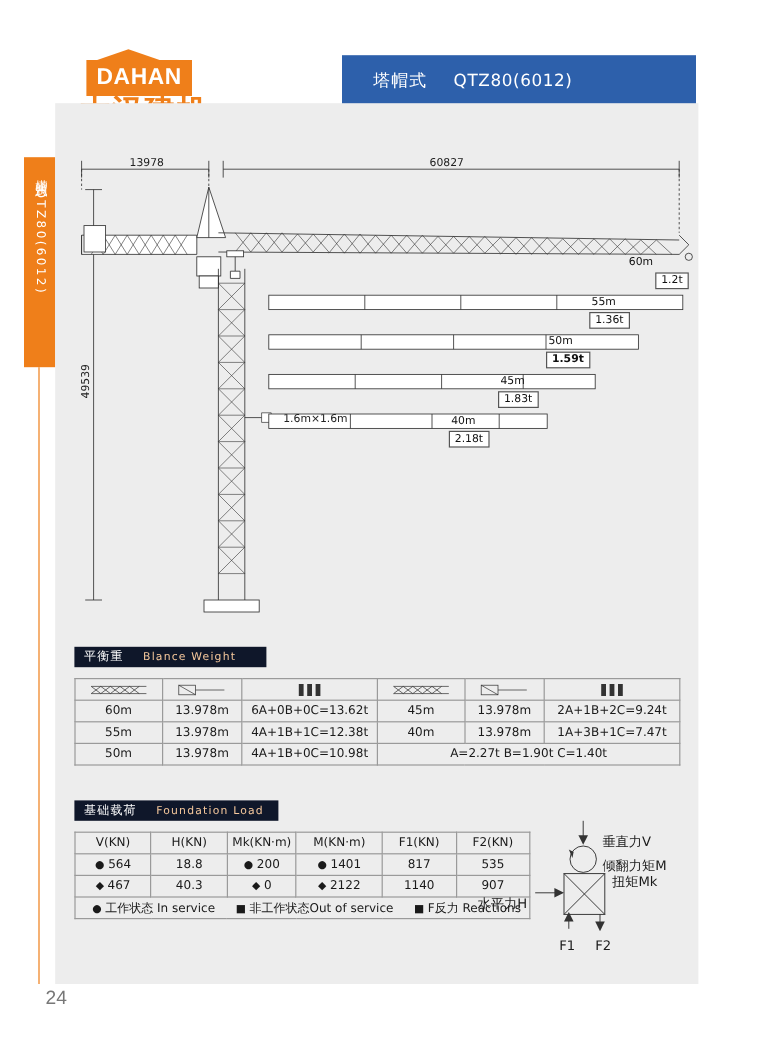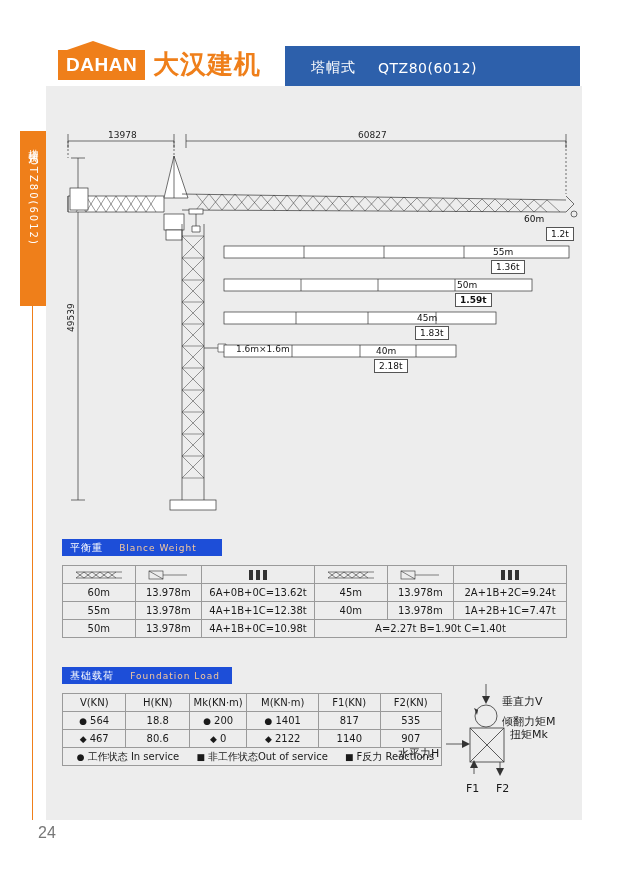--- a/index.html
+++ b/index.html
@@ -18,21 +18,21 @@
 
   
   .header {
     position: absolute;
     left: 0; top: 20px;
     width: 640px; height: 56px;
   }
   .logo-block {
     position: absolute;
     left: 58px; top: 30px;
-    display: flex; align-items: center;
+    display: flex; align-items: center; flex-direction: column;
   }
   .logo-orange {
     background: #ef7f1a;
     color: #fff;
     font-weight: bold;
     font-size: 19px;
     letter-spacing: 0.5px;
     padding: 5px 8px 6px 8px;
     position: relative;
     font-family: "Liberation Sans", sans-serif;
@@ -107,21 +107,21 @@
     position: absolute;
     left: 46px; top: 96px;
     width: 536px; height: 440px;
   }
   .drawing svg { display: block; }
 
   
   .sec-bar {
     position: absolute;
     height: 17px;
-    background: #1d4ed8;
+    background: #0f172a;
     color: #fff;
     font-size: 10px;
     line-height: 17px;
     padding-left: 8px;
     letter-spacing: 1px;
     font-family: "DejaVu Sans", sans-serif;
     white-space: nowrap;
   }
   .sec-bar .en { color: #f6c89c; margin-left: 12px; font-size: 9px; }
 
@@ -522,21 +522,21 @@
       <td>45m</td>
       <td>13.978m</td>
       <td>2A+1B+2C=9.24t</td>
     </tr>
     <tr>
       <td>55m</td>
       <td>13.978m</td>
       <td>4A+1B+1C=12.38t</td>
       <td>40m</td>
       <td>13.978m</td>
-      <td>1A+2B+1C=7.47t</td>
+      <td>1A+3B+1C=7.47t</td>
     </tr>
     <tr>
       <td>50m</td>
       <td>13.978m</td>
       <td>4A+1B+0C=10.98t</td>
       <td colspan="3">A=2.27t B=1.90t C=1.40t</td>
     </tr>
   </tbody>
     </table>
 
@@ -558,21 +558,21 @@
     <tr>
       <td><span class="bullet">●</span><span>564</span></td>
       <td>18.8</td>
       <td><span class="bullet">●</span><span>200</span></td>
       <td><span class="bullet">●</span><span>1401</span></td>
       <td>817</td>
       <td>535</td>
     </tr>
     <tr>
       <td><span class="bullet">◆</span><span>467</span></td>
-      <td>80.6</td>
+      <td>40.3</td>
       <td><span class="bullet">◆</span><span>0</span></td>
       <td><span class="bullet">◆</span><span>2122</span></td>
       <td>1140</td>
       <td>907</td>
     </tr>
     <tr class="fl-note">
       <td colspan="6">
         <span class="bullet">●</span><span>工作状态 In service</span>
         <span style="margin-left:14px"><span class="bullet">■</span><span>非工作状态Out of service</span></span>
         <span style="margin-left:14px"><span class="bullet">■</span><span>F反力 Reactions</span></span>

